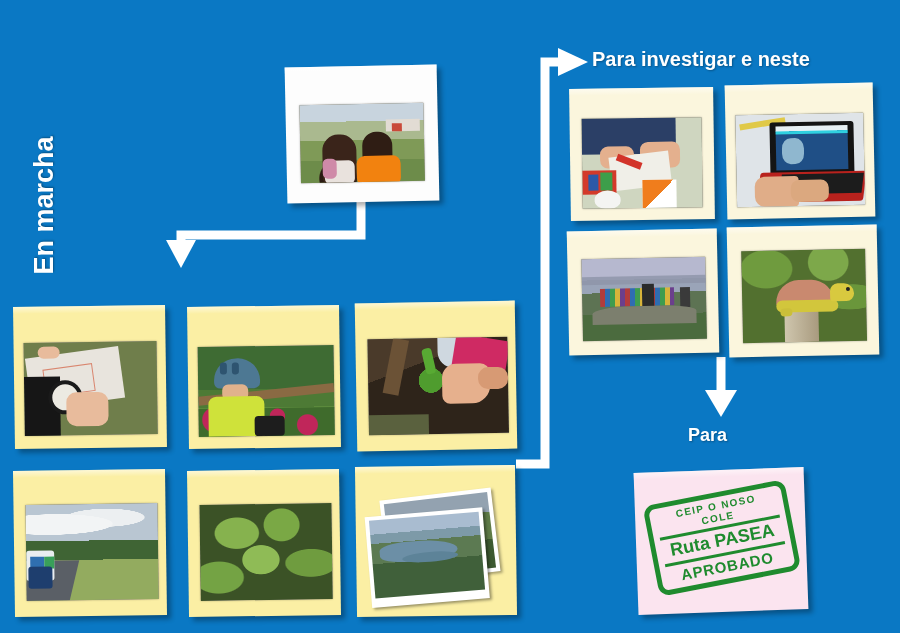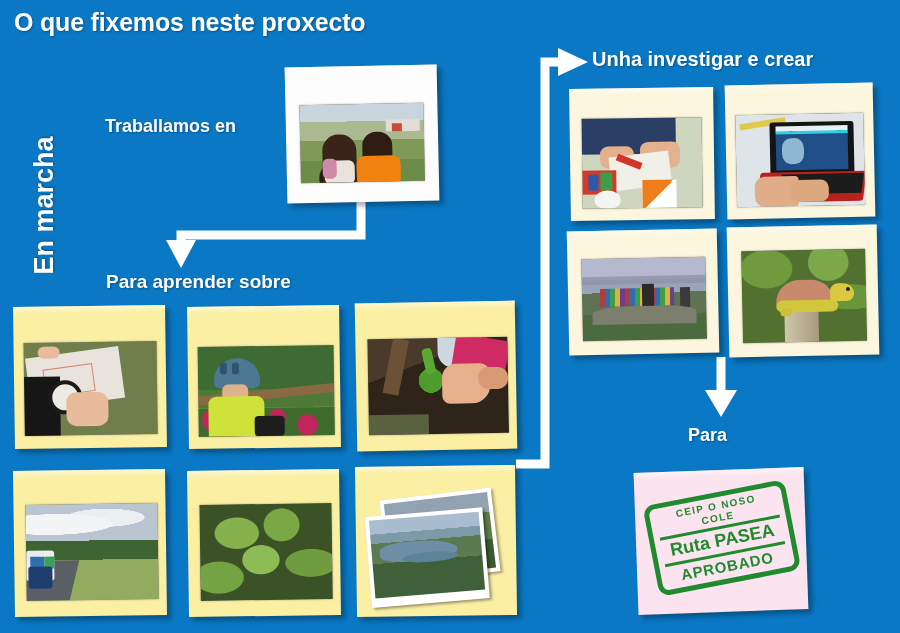--- a/index.html
+++ b/index.html
@@ -120,21 +120,20 @@
     letter-spacing: .8px;
     padding: 2px 2px 0;
     line-height: 18px;
   }
 </style>
 </head>
 <body>
 
 <div id="slide">
 
-  <div class="hdr">O que fixemos neste proxecto</div>
 
   <div class="vtitle">En marcha</div>
 
   <div class="conn" style="left:0;top:0;width:900px;height:633px;">
     <svg width="900" height="633" viewBox="0 0 900 633">
 
       <g filter="none">
         <path d="M361,199 L361,235 L181,235 L181,244" fill="none" stroke="#ffffff" stroke-width="9" stroke-linecap="butt" stroke-linejoin="miter"></path>
         <polygon points="181,268 166,240 196,240" fill="#ffffff"></polygon>
       </g>
@@ -144,23 +143,21 @@
         <polygon points="588,62 558,48 558,76" fill="#ffffff"></polygon>
       </g>
 
       <g>
         <path d="M721,357 L721,395" fill="none" stroke="#ffffff" stroke-width="9"></path>
         <polygon points="721,417 705,390 737,390" fill="#ffffff"></polygon>
       </g>
     </svg>
   </div>
 
-  <div class="lbl" id="lbl-traballamos">Traballamos en</div>
-  <div class="lbl" id="lbl-aprender">Para aprender sobre</div>
-  <div class="lbl" id="lbl-investigar">Unha investigar e crear</div>
+  <div class="lbl" id="lbl-investigar">Para investigar e neste</div>
   <div class="lbl" id="lbl-unha">Para</div>
 
   <div class="card white" style="left:286px;top:66px;width:152px;height:136px;transform:rotate(-1.2deg);">
     <div class="photo" style="left:14px;top:38px;width:124px;height:78px;">
       <div class="ph" style="background:
            radial-gradient(circle at 30% 95%, #2a1a12 0 16%, rgba(42,26,18,0) 17%),
            linear-gradient(180deg,#c8d4de 0 22%, #aab98f 22% 46%, #7f9a57 46% 72%, #6d8c4a 72% 100%);"></div>
 
       <div style="position:absolute;left:22px;top:30px;width:34px;height:48px;background:#3a241a;border-radius:16px 16px 4px 4px;"></div>
       <div style="position:absolute;left:24px;top:56px;width:30px;height:24px;background:#e9e2dd;border-radius:6px;"></div>

